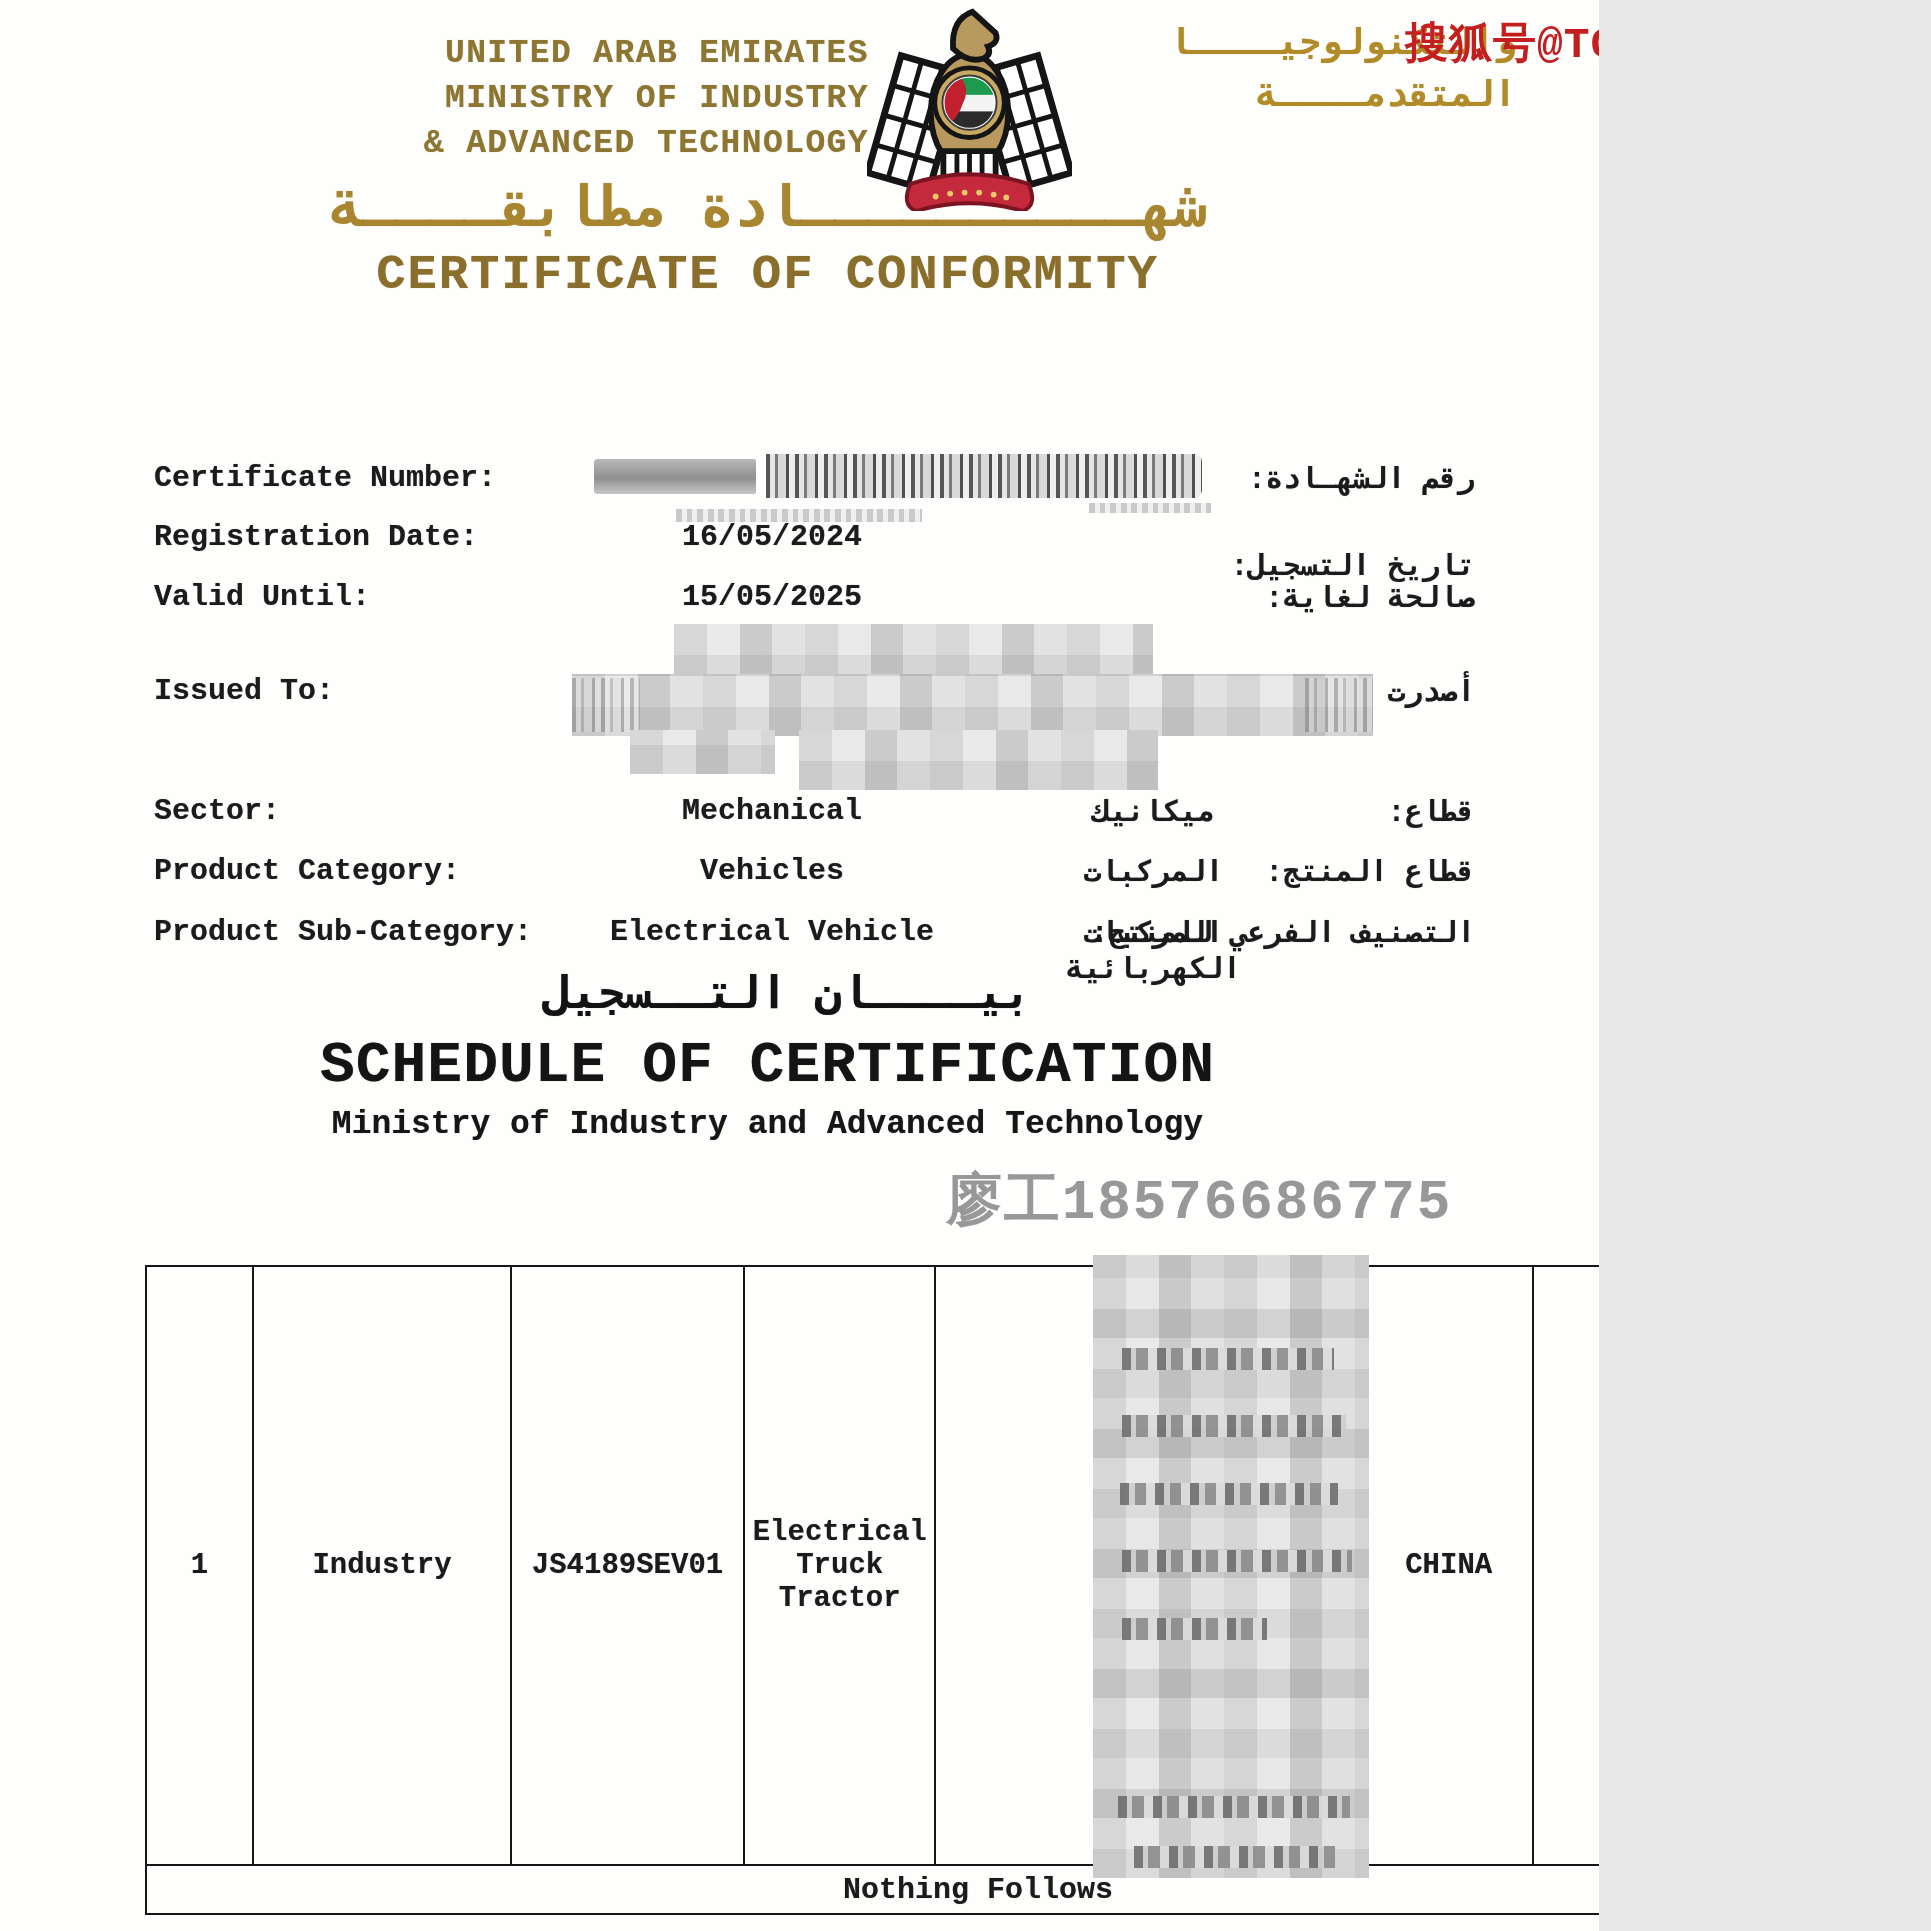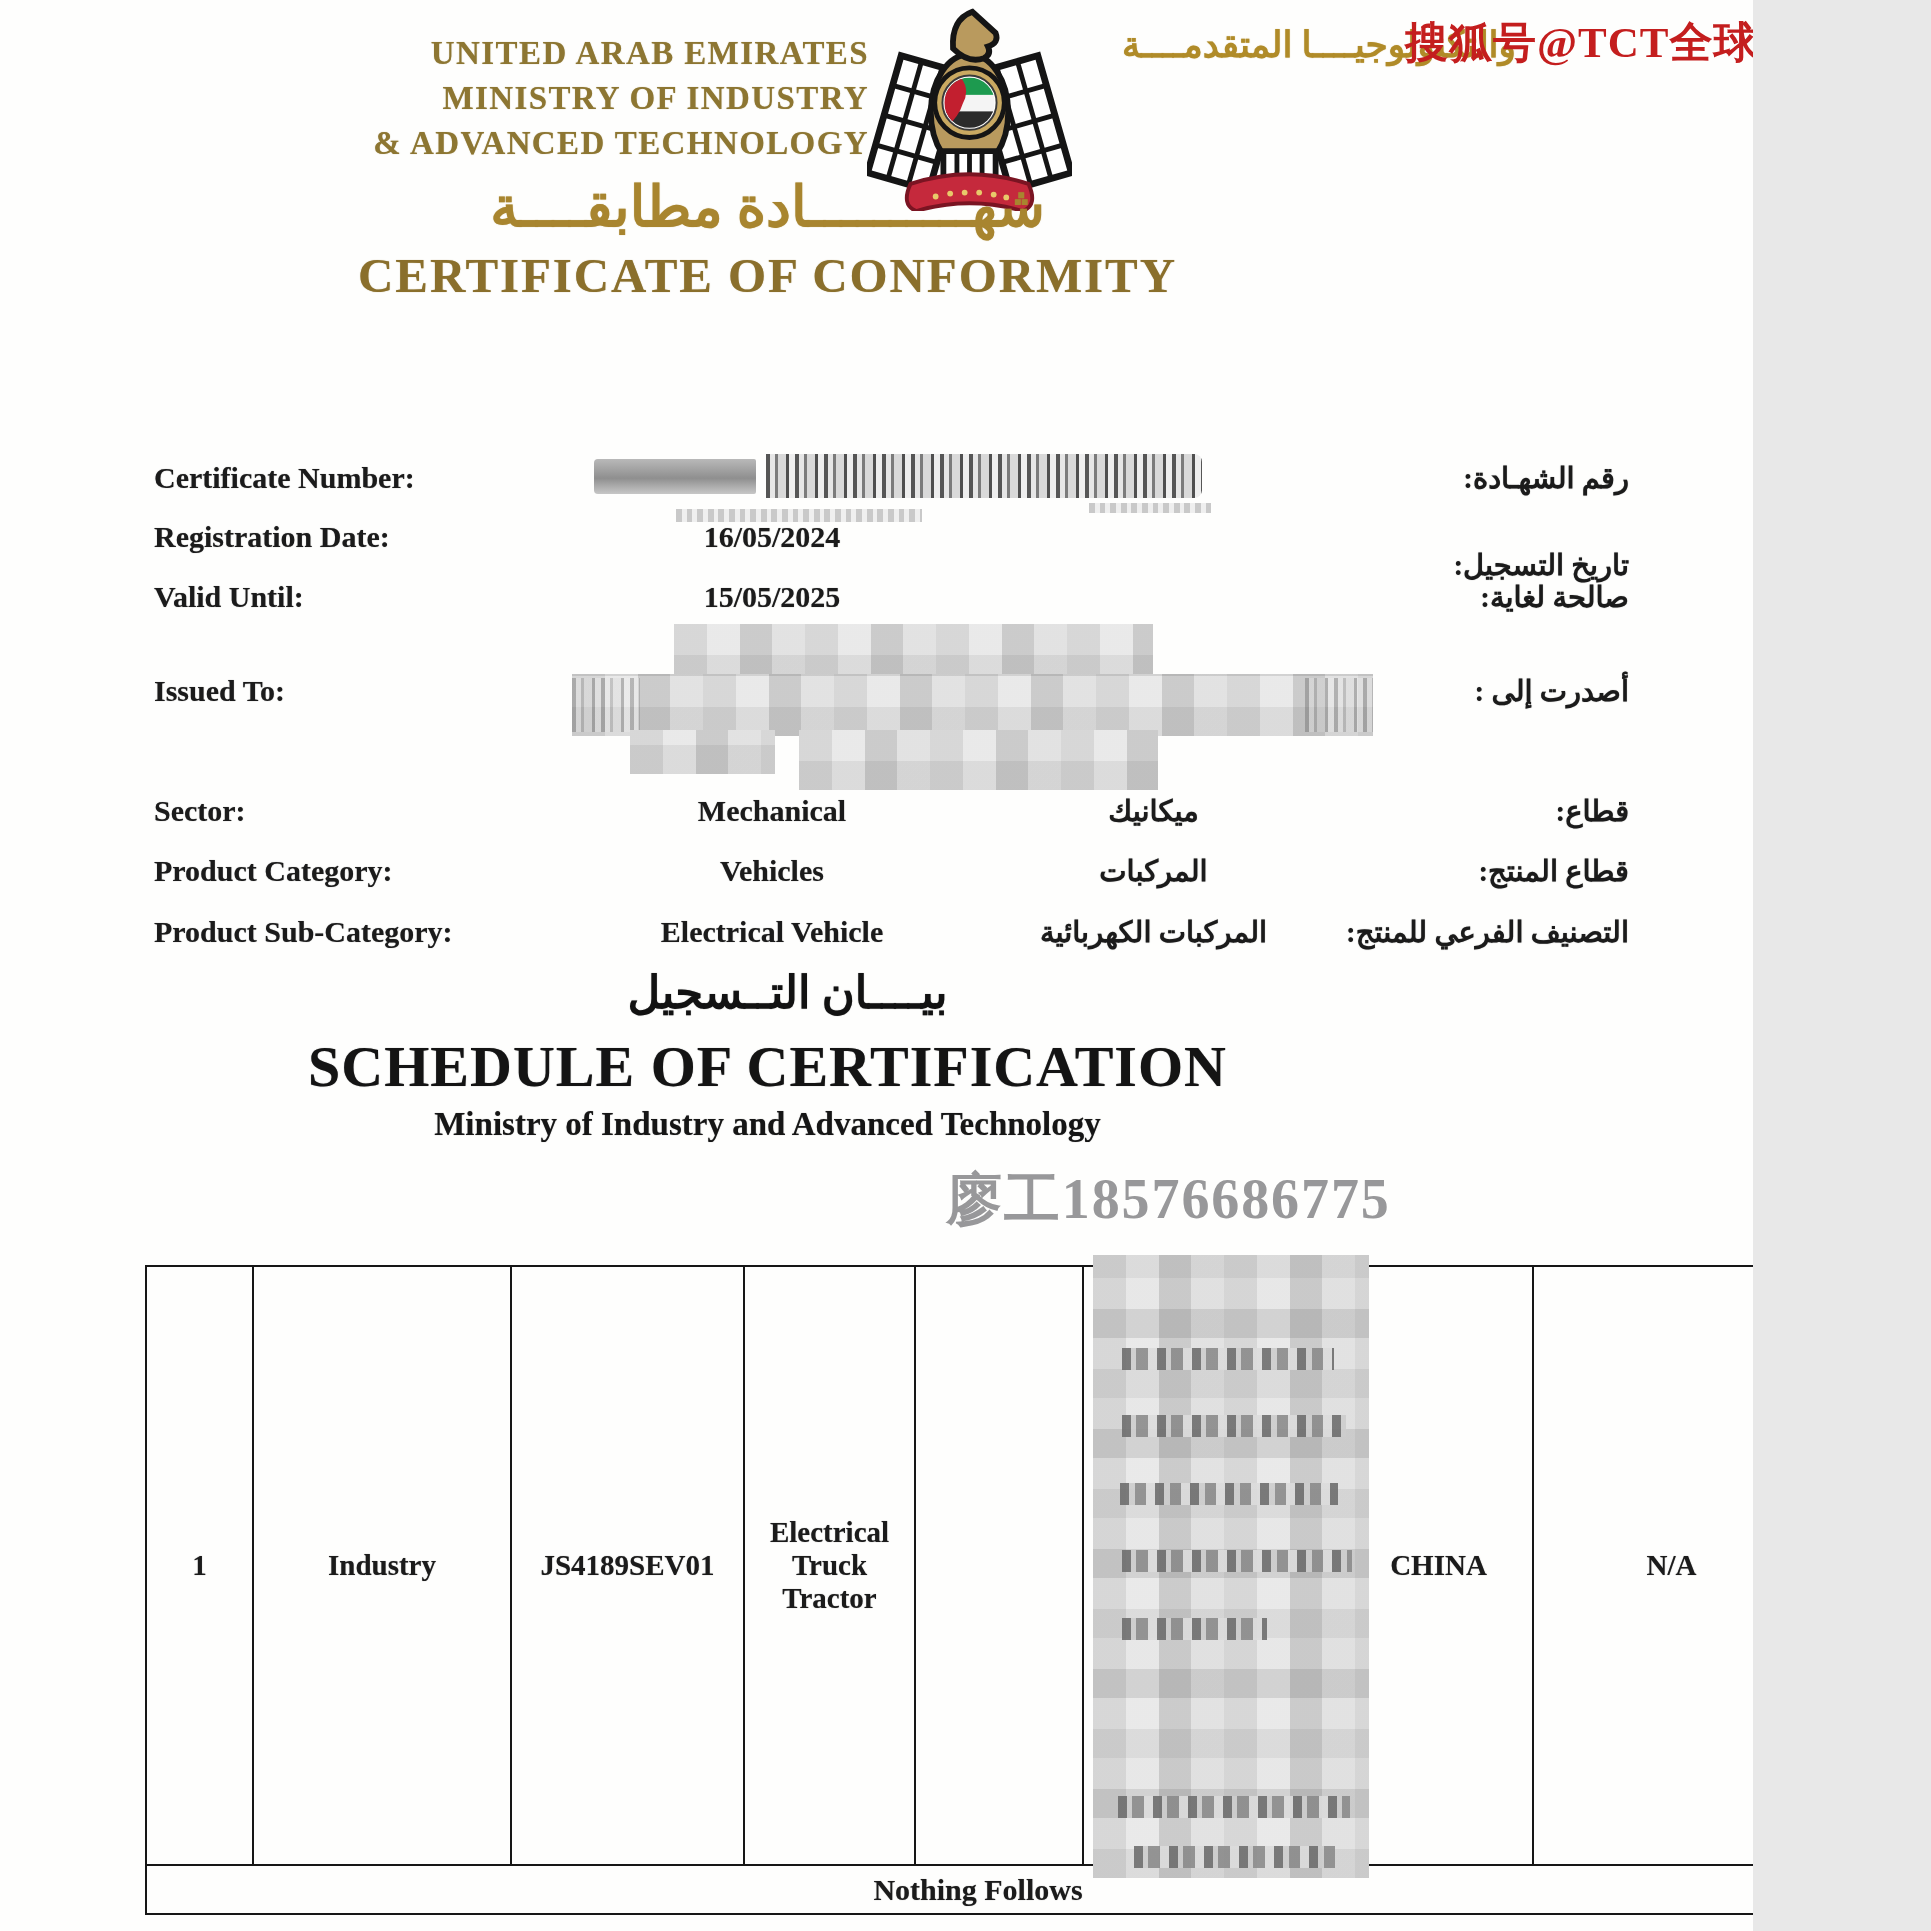--- a/index.html
+++ b/index.html
@@ -1,18 +1,18 @@
 <!DOCTYPE html>
 <html><head>
 <meta charset="utf-8">
 <style>
   html,body{margin:0;padding:0;background:#e8e8e8;}
   .page{
-    position:relative;width:1753px;height:1931px;background:#fefefd;
-    font-family:Liberation Serif, serif;color:#1b1b1b;overflow:hidden;
+    position:relative;width:1599px;height:1931px;background:#fefefd;
+    font-family:Liberation Mono, monospace;color:#1b1b1b;overflow:hidden;
   }
   .abs{position:absolute;}
   .scan{text-shadow:0 0 1px rgba(0,0,0,.45);}
 
   
   .hdr-en{left:309px;top:31px;width:560px;text-align:right;
     font-size:33px;font-weight:600;letter-spacing:1.4px;line-height:45px;color:#8d7632;
     text-shadow:0 0 1px rgba(141,118,50,.6);}
   .hdr-ar{left:1086px;top:19.3px;width:430px;direction:rtl;text-align:right;
     font-size:36px;font-weight:700;line-height:52px;color:#b08b28;

